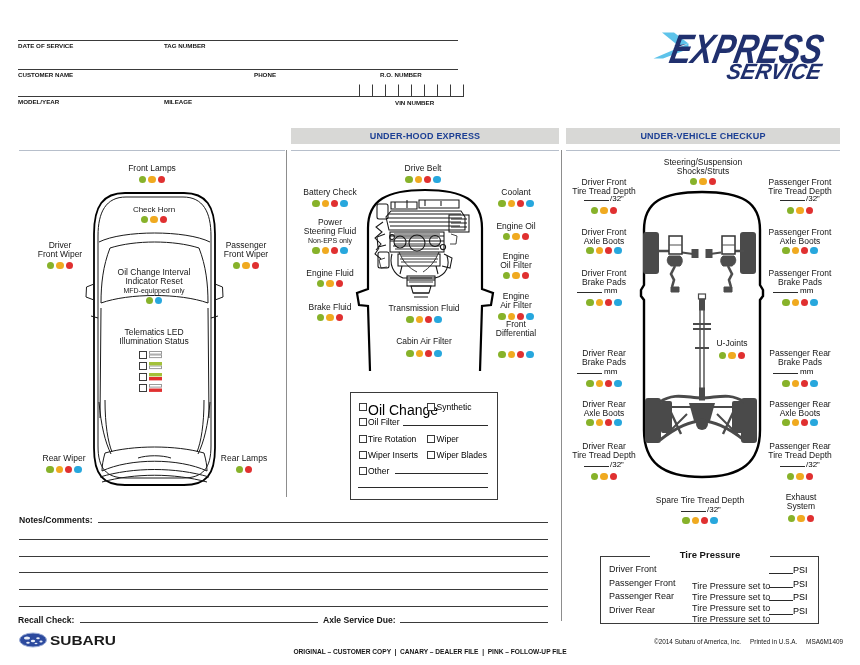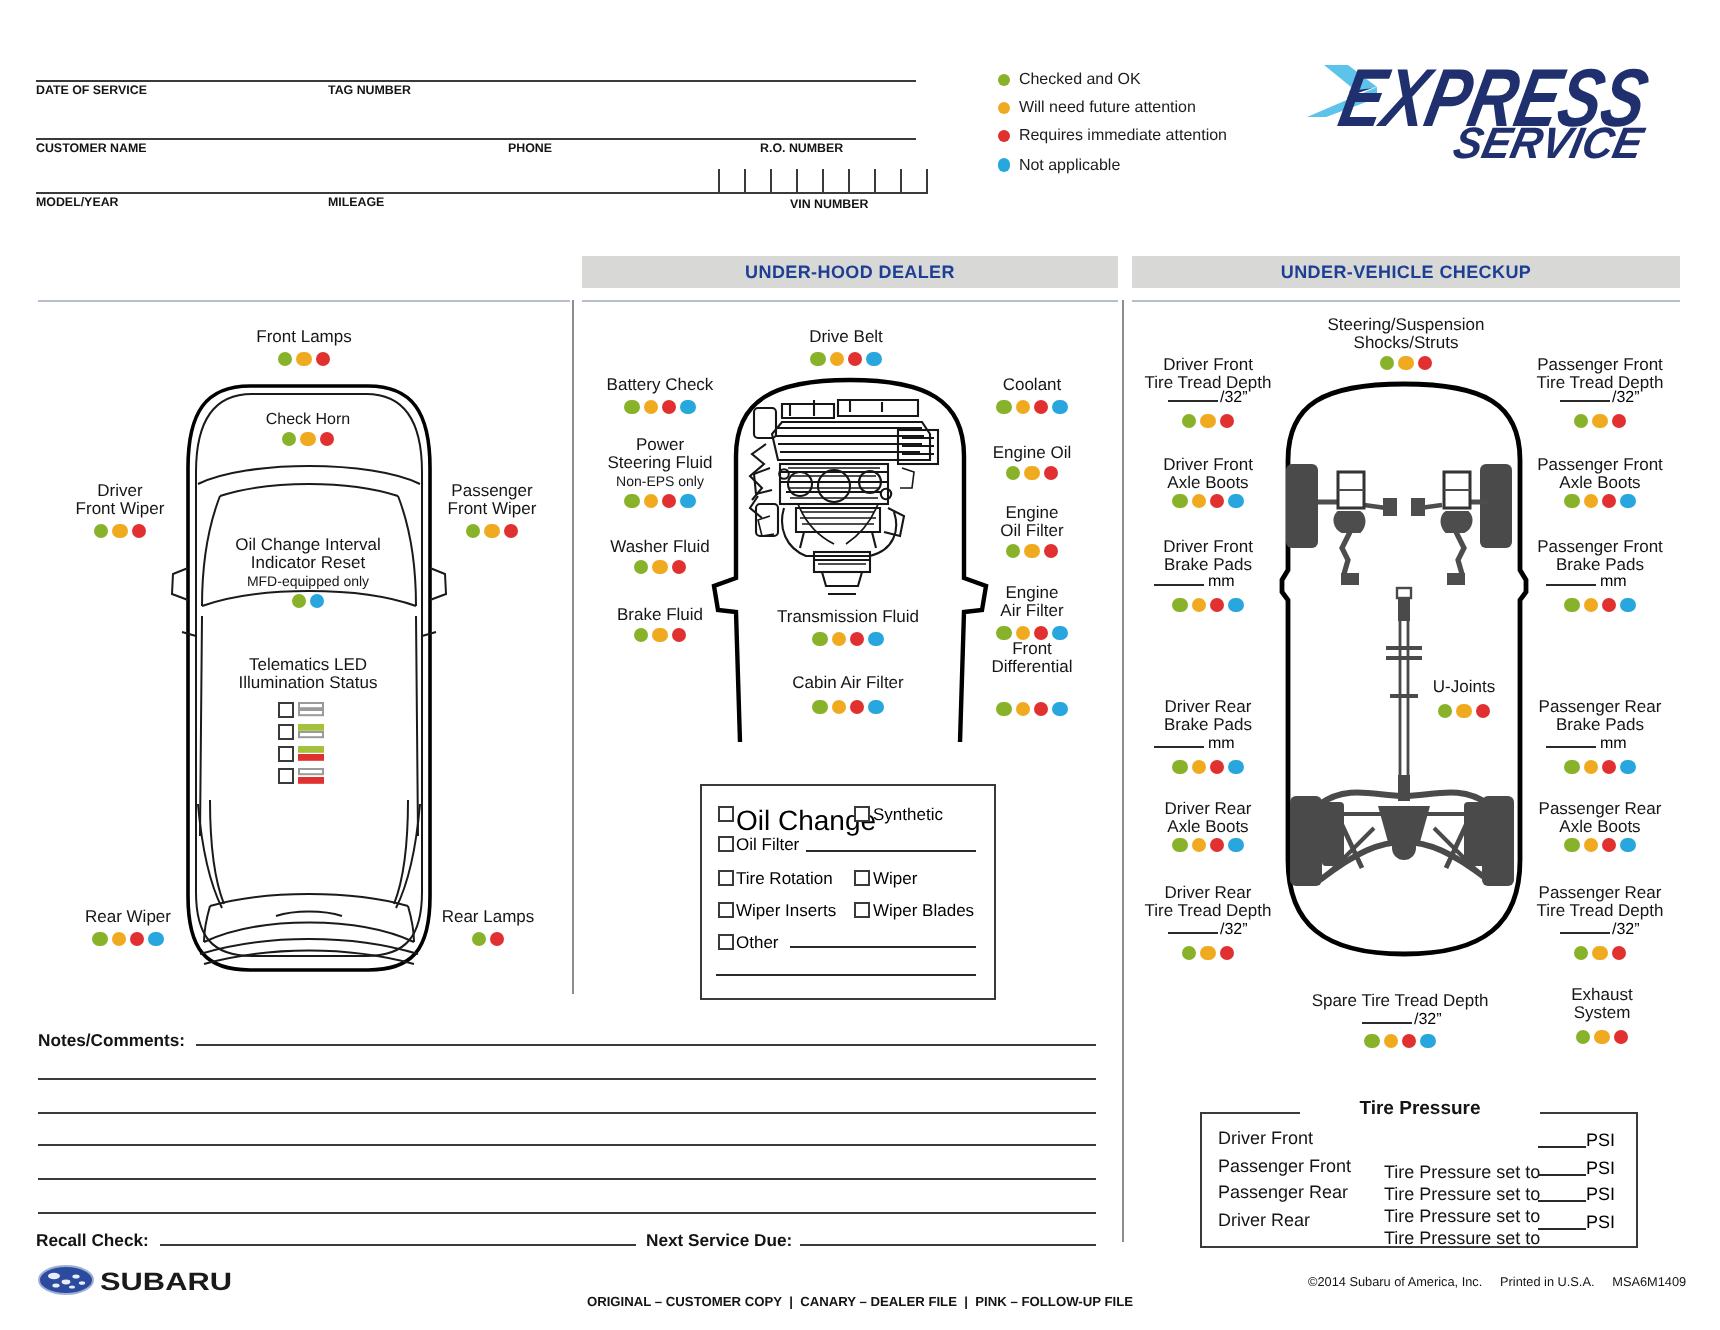--- a/index.html
+++ b/index.html
@@ -31,45 +31,39 @@
 
 <div class="hl" style="left:18px;top:96px;width:342px"></div>
 
 <svg class="abs" style="left:359px;top:84px" width="108" height="14">
 <path d="M0.5,0.5 V13 M13.5,0.5 V13 M26.5,0.5 V13 M39.5,0.5 V13 M52.5,0.5 V13 M65.5,0.5 V13 M78.5,0.5 V13 M91.5,0.5 V13 M104.5,0.5 V13 M0,12.5 H105" stroke="#3a3a3a" stroke-width="1" fill="none"></path>
 </svg>
 <div class="flab" style="left:18px;top:98px">MODEL/YEAR</div>
 <div class="flab" style="left:164px;top:98px">MILEAGE</div>
 <div class="flab" style="left:395px;top:99px">VIN NUMBER</div>
 
-<div class="abs" style="left:498px;top:33px;font-size:8px;color:#1c1c1c;line-height:14.2px">
-<div><span class="dot g" style="display:inline-block;vertical-align:-1px;margin-right:4px;width:6.5px;height:6.5px"></span>Checked and OK</div>
-<div><span class="dot y" style="display:inline-block;vertical-align:-1px;margin-right:4px;width:6.5px;height:6.5px"></span>Will need future attention</div>
-<div><span class="dot r" style="display:inline-block;vertical-align:-1px;margin-right:4px;width:6.5px;height:6.5px"></span>Requires immediate attention</div>
-<div><span class="dot b" style="display:inline-block;vertical-align:-1px;margin-right:4px;width:6.5px;height:6.5px"></span>Not applicable</div>
-</div>
 
 <div class="abs" style="left:650px;top:30px;width:180px;height:52px">
 <svg width="180" height="52" viewBox="0 0 180 52">
 <g fill="#5ec3ea">
 <polygon points="12,2.5 24,2.5 38.5,13.5 28,15.5"></polygon>
 <polygon points="38.5,13.5 38.5,19 13,28.5 3.5,28.5"></polygon>
 </g>
 <g fill="#20306e">
 <polygon points="24.5,15.5 36.5,14 26.5,17.2"></polygon>
 <polygon points="23.5,18.8 34,17.4 25.5,20.4"></polygon>
 </g>
 <g fill="#20306e" transform="skewX(-12)" font-family="'Liberation Sans',sans-serif" font-weight="bold" font-style="italic">
 <text x="25" y="33" font-size="41" textLength="152" lengthAdjust="spacingAndGlyphs">EXPRESS</text>
 <text x="86" y="49" font-size="22" textLength="94" lengthAdjust="spacingAndGlyphs">SERVICE</text>
 </g>
 </svg>
 </div>
 
-<div class="bar" style="left:291px;width:268px">UNDER-HOOD DEALER</div>
+<div class="bar" style="left:291px;width:268px">UNDER-HOOD EXPRESS</div>
 <div class="bar" style="left:566px;width:274px">UNDER-VEHICLE CHECKUP</div>
 <div class="hl" style="left:19px;top:149.5px;width:266px;background:#b7bfcb"></div>
 <div class="hl" style="left:291px;top:149.5px;width:268px;background:#b7bfcb"></div>
 <div class="hl" style="left:566px;top:149.5px;width:274px;background:#b7bfcb"></div>
 <div class="vl" style="left:286px;top:150px;height:347px"></div>
 <div class="vl" style="left:561px;top:150px;height:471px"></div>
 
 <div class="lbl" style="left:92px;top:164px;width:120px">Front Lamps</div>
 <div class="dots" style="left:122px;top:175.5px;width:60px">
       <span class="dot g"></span>
@@ -216,21 +210,21 @@
     </div>
 
 <div class="lbl" style="left:270px;top:217.5px;width:120px">Power<br>Steering Fluid<br><span class="small">Non-EPS only</span></div>
 <div class="dots" style="left:300px;top:246.5px;width:60px">
       <span class="dot g"></span>
       <span class="dot y"></span>
       <span class="dot r"></span>
       <span class="dot b"></span>
     </div>
 
-<div class="lbl" style="left:270px;top:269px;width:120px">Washer Fluid</div>
+<div class="lbl" style="left:270px;top:269px;width:120px">Engine Fluid</div>
 <div class="dots" style="left:300px;top:280px;width:60px">
       <span class="dot g"></span>
       <span class="dot y"></span>
       <span class="dot r"></span>
     </div>
 
 <div class="lbl" style="left:270px;top:303px;width:120px">Brake Fluid</div>
 <div class="dots" style="left:300px;top:314px;width:60px">
       <span class="dot g"></span>
       <span class="dot y"></span>
@@ -514,21 +508,21 @@
 <div class="abs" style="left:19px;top:515px;font-size:8.6px;font-weight:bold;color:#141414">Notes/Comments:</div>
 <div class="hl" style="left:98px;top:522px;width:450px"></div>
 <div class="hl" style="left:19px;top:539px;width:529px"></div>
 <div class="hl" style="left:19px;top:556px;width:529px"></div>
 <div class="hl" style="left:19px;top:572px;width:529px"></div>
 <div class="hl" style="left:19px;top:589px;width:529px"></div>
 <div class="hl" style="left:19px;top:606px;width:529px"></div>
 
 <div class="abs" style="left:18px;top:615px;font-size:8.6px;font-weight:bold;color:#141414">Recall Check:</div>
 <div class="hl" style="left:80px;top:622px;width:238px"></div>
-<div class="abs" style="left:323px;top:615px;font-size:8.6px;font-weight:bold;color:#141414">Next Service Due:</div>
+<div class="abs" style="left:323px;top:615px;font-size:8.6px;font-weight:bold;color:#141414">Axle Service Due:</div>
 <div class="hl" style="left:400px;top:622px;width:148px"></div>
 
 <div class="abs" style="left:19px;top:632px">
 <svg width="150" height="18" viewBox="0 0 150 18">
 <ellipse cx="14" cy="8" rx="13.5" ry="7" fill="#2c4a9e"></ellipse>
 <ellipse cx="14" cy="8" rx="13.5" ry="7" fill="none" stroke="#9fb0d8" stroke-width="1"></ellipse>
 <ellipse cx="8" cy="6" rx="3" ry="1.6" fill="#e8eef8"></ellipse>
 <ellipse cx="14" cy="9" rx="2.2" ry="1.2" fill="#e8eef8"></ellipse>
 <ellipse cx="19" cy="6.2" rx="1.8" ry="1" fill="#e8eef8"></ellipse>
 <ellipse cx="22" cy="9.5" rx="1.6" ry="0.9" fill="#e8eef8"></ellipse>

